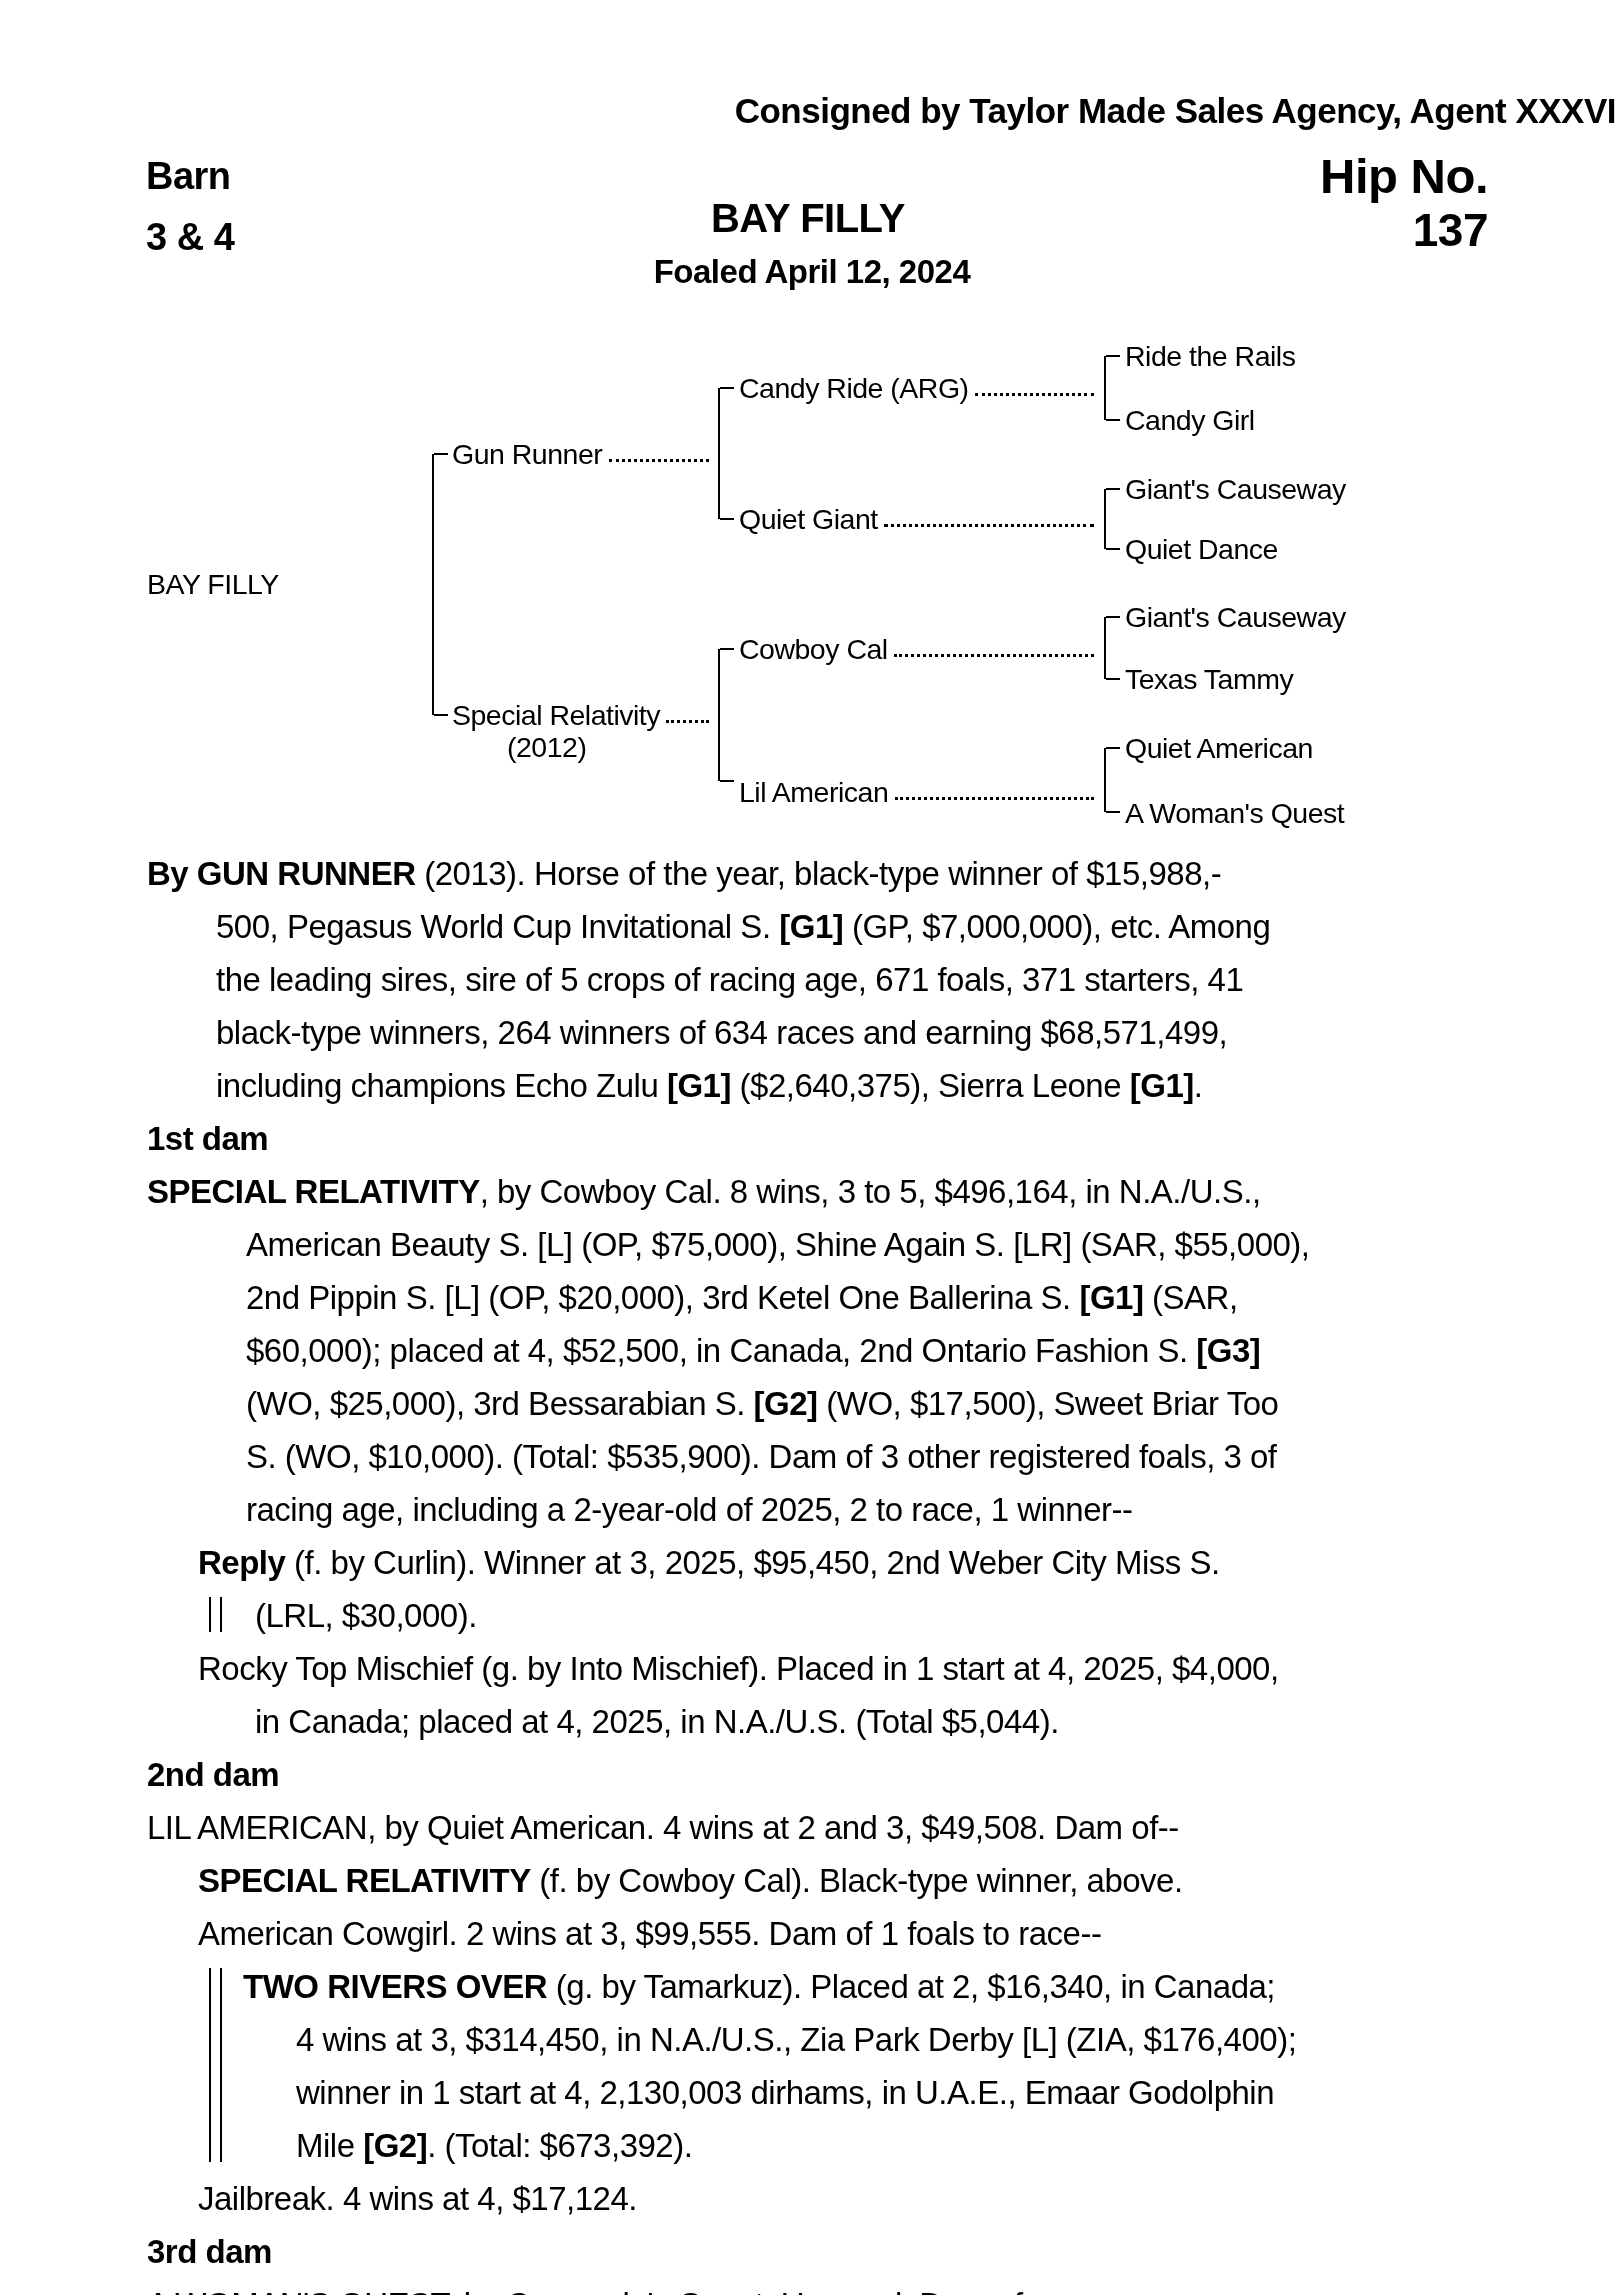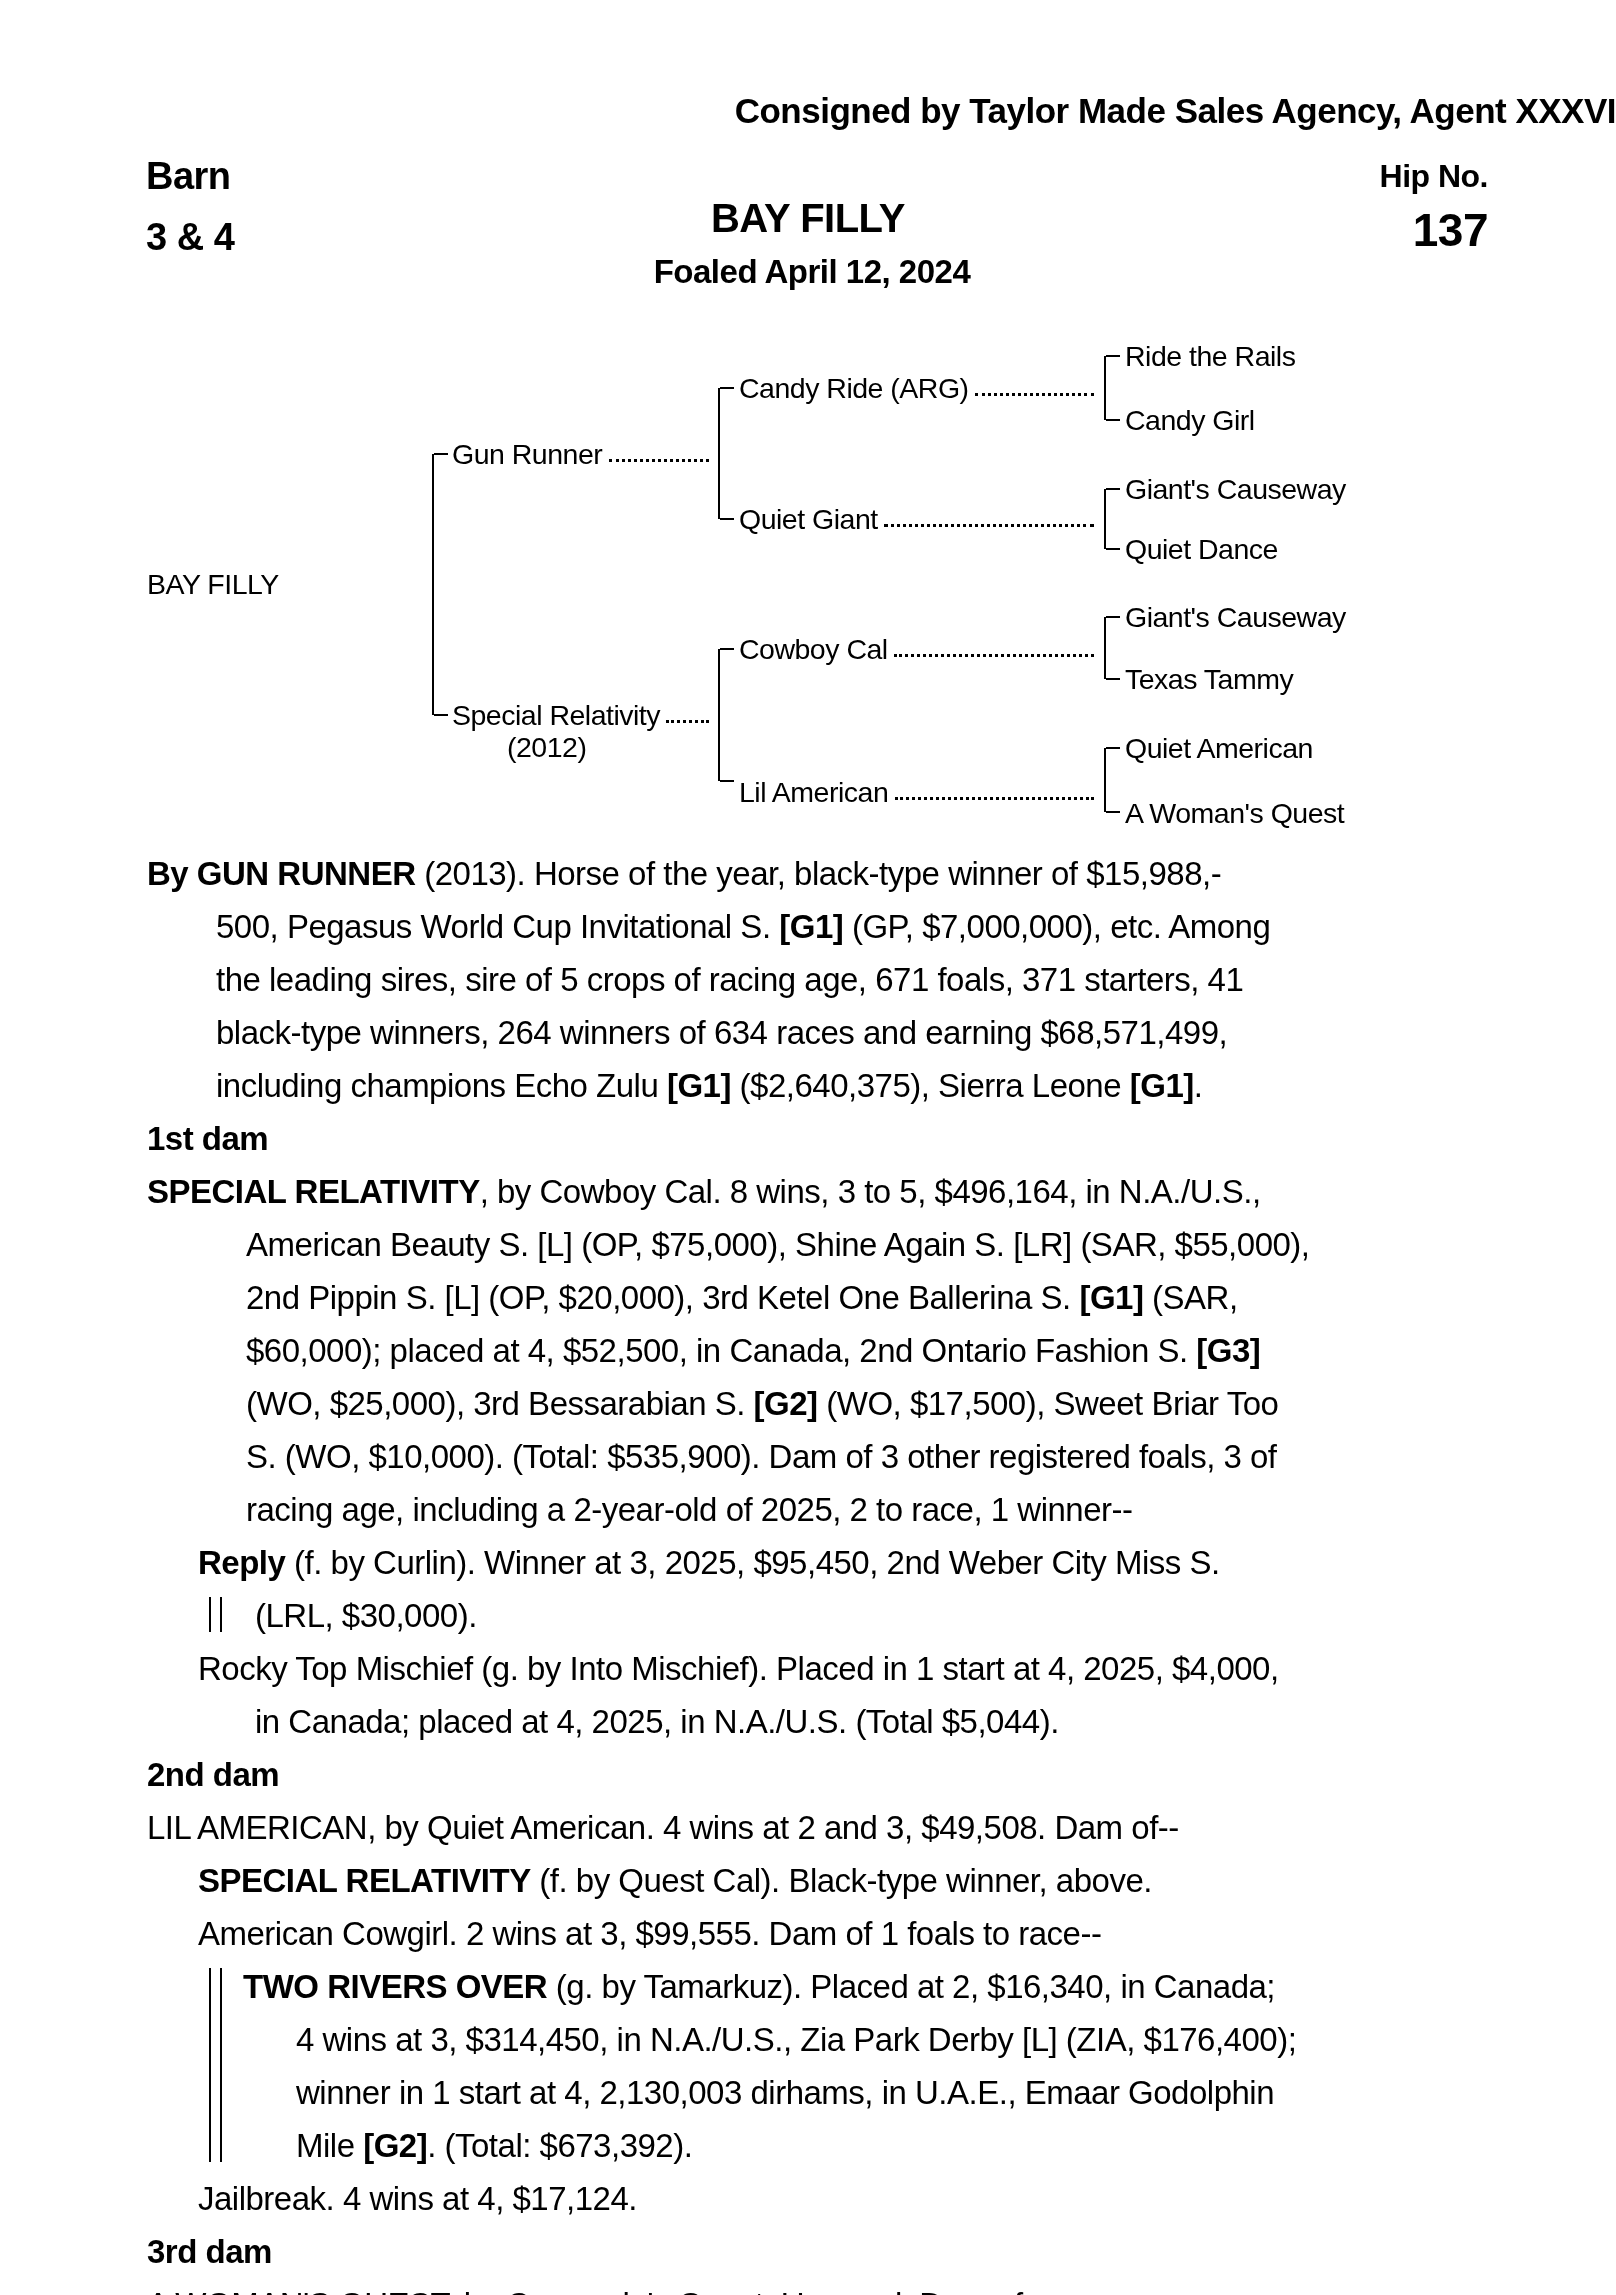--- a/index.html
+++ b/index.html
@@ -17,21 +17,21 @@
   .b{font-weight:bold;}
 
   
   #consignor{
     position:absolute;top:90px;left:0;width:100%;
     text-align:right;font-size:35px;font-weight:bold;line-height:41px;
   }
   #barn-label{position:absolute;top:154px;left:146px;font-size:38px;font-weight:bold;line-height:44px;text-align:right;}
   #barn-value{position:absolute;top:215px;left:146px;font-size:38px;font-weight:bold;line-height:44px;}
   #hip-block{position:absolute;top:154px;right:128px;text-align:right;}
-  #hip-label{font-size:32px;font-weight:bold;line-height:44px;text-align:right;}
+  #hip-label{font-size:49px;font-weight:bold;line-height:44px;text-align:right;}
   #hip-value{font-size:46px;font-weight:bold;line-height:53px;margin-top:6.4px;}
   #page-title{
     position:absolute;top:196px;left:0;width:100%;
     text-align:center;font-size:40px;font-weight:bold;line-height:44px;
   }
   #foaled-line{
     position:absolute;top:252px;left:4px;width:100%;
     text-align:center;font-size:33px;font-weight:bold;line-height:39px;
   }
 
@@ -160,21 +160,21 @@
       <div class="bl ind-dc"><span>$60,000); placed at 4, $52,500, in Canada, 2nd Ontario Fashion S. </span><span class="b">[G3]</span></div>
       <div class="bl ind-dc"><span>(WO, $25,000), 3rd Bessarabian S. </span><span class="b">[G2]</span><span> (WO, $17,500), Sweet Briar Too</span></div>
       <div class="bl ind-dc"><span>S. (WO, $10,000). (Total: $535,900). Dam of 3 other registered foals, 3 of</span></div>
       <div class="bl ind-dc"><span>racing age, including a 2-year-old of 2025, 2 to race, 1 winner--</span></div>
       <div class="bl ind-f"><span class="b">Reply</span><span> (f. by Curlin). Winner at 3, 2025, $95,450, 2nd Weber City Miss S.</span></div>
       <div class="bl ind-fc"><span class="bars bars-single"></span><span>(LRL, $30,000).</span></div>
       <div class="bl ind-f"><span>Rocky Top Mischief (g. by Into Mischief). Placed in 1 start at 4, 2025, $4,000,</span></div>
       <div class="bl ind-fc"><span>in Canada; placed at 4, 2025, in N.A./U.S. (Total $5,044).</span></div>
       <div class="bl "><span class="b">2nd dam</span></div>
       <div class="bl "><span>LIL AMERICAN, by Quiet American. 4 wins at 2 and 3, $49,508. Dam of--</span></div>
-      <div class="bl ind-f"><span class="b">SPECIAL RELATIVITY</span><span> (f. by Quest Cal). Black-type winner, above.</span></div>
+      <div class="bl ind-f"><span class="b">SPECIAL RELATIVITY</span><span> (f. by Cowboy Cal). Black-type winner, above.</span></div>
       <div class="bl ind-f"><span>American Cowgirl. 2 wins at 3, $99,555. Dam of 1 foals to race--</span></div>
       <div class="bl ind-n"><span class="bars bars-top"></span><span class="b">TWO RIVERS OVER</span><span> (g. by Tamarkuz). Placed at 2, $16,340, in Canada;</span></div>
       <div class="bl ind-nc"><span class="bars bars-mid"></span><span>4 wins at 3, $314,450, in N.A./U.S., Zia Park Derby [L] (ZIA, $176,400);</span></div>
       <div class="bl ind-nc"><span class="bars bars-mid"></span><span>winner in 1 start at 4, 2,130,003 dirhams, in U.A.E., Emaar Godolphin</span></div>
       <div class="bl ind-nc"><span class="bars bars-bot"></span><span>Mile </span><span class="b">[G2]</span><span>. (Total: $673,392).</span></div>
       <div class="bl ind-f"><span>Jailbreak. 4 wins at 4, $17,124.</span></div>
       <div class="bl "><span class="b">3rd dam</span></div>
       <div class="bl "><span>A WOMAN'S QUEST, by Coronado's Quest. Unraced. Dam of--</span></div>
     </div>
 

